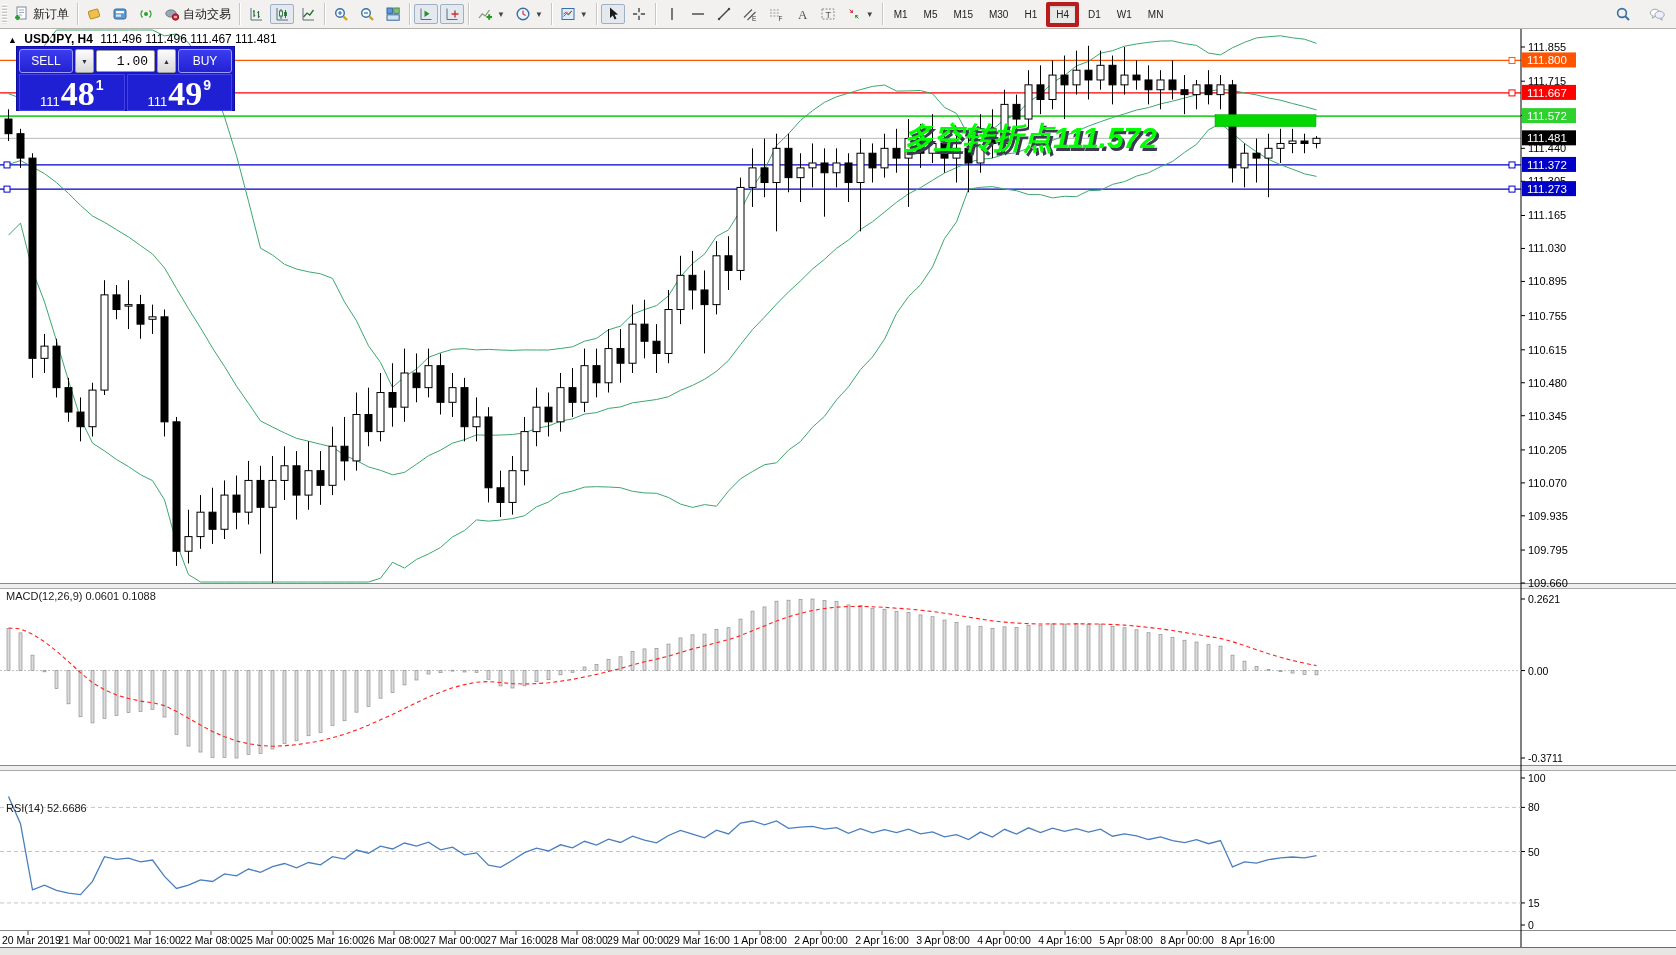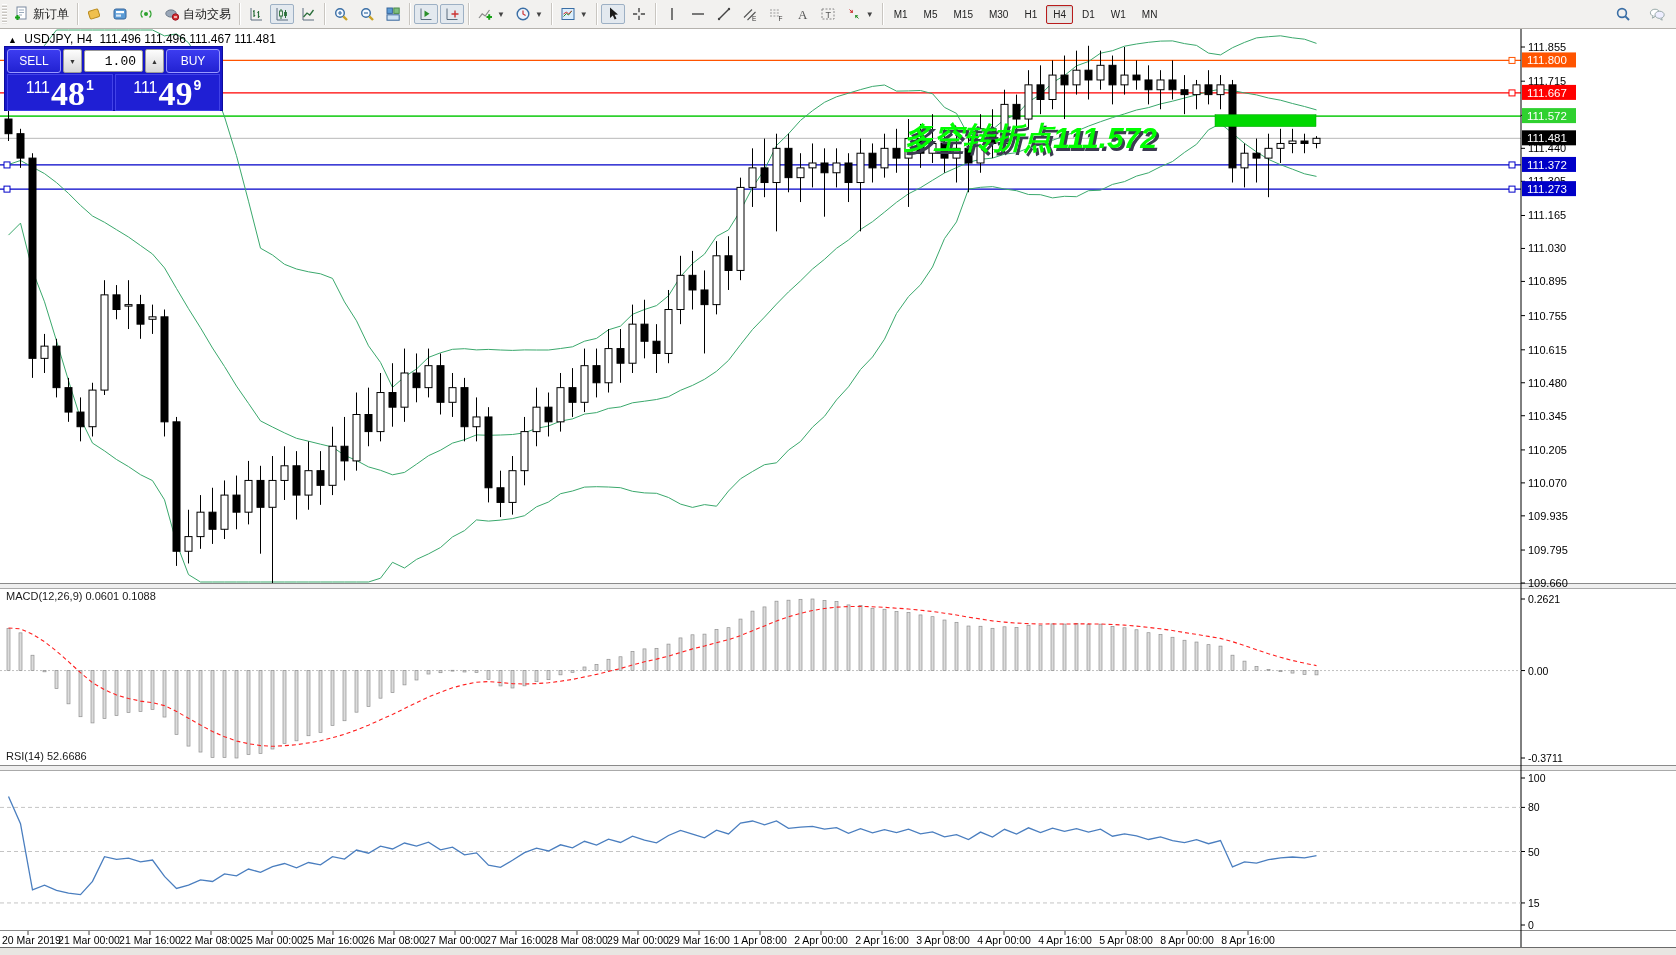--- a/index.html
+++ b/index.html
@@ -9,45 +9,45 @@
   #toolbar{position:absolute;left:0;top:0;width:1676px;height:28px;background:#f2f1ef;
            border-bottom:1px solid #b5b2ad;display:flex;align-items:center;z-index:40;}
   .tb-grip{width:5px;height:20px;margin:0 2px;background:repeating-linear-gradient(#fff,#fff 1px,#c9c6c1 2px,#c9c6c1 3px);}
   .tb-sep{width:1px;height:22px;background:#c9c6c1;margin:0 3px;box-shadow:1px 0 0 #fff;}
   .tb-btn{display:flex;align-items:center;gap:3px;padding:2px 3px;margin:0 1px;border:1px solid transparent;
           border-radius:2px;height:20px;box-sizing:border-box;cursor:default;}
   .tb-btn.pressed{background:#e3e9ef;border:1px solid #9db0c4;}
   .tb-btn .lbl{font-size:12px;color:#1a1a1a;white-space:nowrap;}
   .tb-btn .caret{font-size:8px;color:#444;margin-left:1px;}
   .tb-tf{font-size:10px;color:#222;padding:3px 6px;margin:0 1px;border:1px solid transparent;border-radius:2px;}
-  .tb-tf.active{background:#e9e9e7;border:1px solid #b91c1c;box-shadow:inset 0 1px 2px rgba(0,0,0,.15);text-align:center;}
+  .tb-tf.active{background:#e9e9e7;border:4px solid #b91c1c;box-shadow:inset 0 1px 2px rgba(0,0,0,.15);text-align:center;}
   #tb-right{margin-left:auto;display:flex;align-items:center;margin-right:6px;gap:8px;}
   
   #chart-svg{position:absolute;left:0;top:0;z-index:10;}
   #chart-title{position:absolute;left:8px;top:32px;z-index:20;font-size:12px;color:#000;}
-  #chart-title .sym{font-weight:normal;}
+  #chart-title .sym{font-weight:bold;}
   #chart-title .tgl{font-size:9px;margin-right:4px;}
   .panel-label{position:absolute;left:6px;z-index:20;font-size:11px;color:#1a1a1a;}
   #macd-label{top:590px;text-align:center;}
-  #rsi-label{top:750px;}
+  #rsi-label{top:802px;}
   
-  #quote-panel{position:absolute;left:4px;top:46px;width:219px;height:65px;z-index:30;
+  #quote-panel{position:absolute;left:16px;top:46px;width:219px;height:65px;z-index:30;
                background:#1818c8;border:1px solid #0d0da0;box-sizing:border-box;
                display:flex;flex-direction:column;}
   #qp-top{display:flex;align-items:center;height:27px;padding:2px 2px 1px 2px;gap:2px;box-sizing:border-box;}
   .qp-btn{flex:0 0 52px;height:22px;background:linear-gradient(#3c3cf0,#2222d2);border:1px solid #9a9aff;
           border-radius:3px;color:#fff;font-size:12px;display:flex;align-items:center;justify-content:center;}
   .qp-spin{flex:0 0 17px;height:22px;background:linear-gradient(#fdfdfd,#d8d8d8);border:1px solid #999;
            border-radius:2px;display:flex;align-items:center;justify-content:center;font-size:7px;color:#333;}
   #qp-vol{flex:1;height:22px;background:#fff;border:1px solid #999;border-radius:2px;font-size:13px;color:#000;
           display:flex;align-items:center;justify-content:flex-end;padding-right:6px;box-sizing:border-box;font-family:Liberation Mono, monospace;}
   #qp-bottom{display:flex;flex:1;gap:2px;padding:0 2px 2px 2px;box-sizing:border-box;}
   .qp-price{flex:1;background:#1f1fd4;border:1px solid #4242e8;display:flex;align-items:flex-end;
             justify-content:center;color:#fff;padding-bottom:1px;}
-  .qp-price .pre{font-size:16px;margin:0 1px 12px 0;}
+  .qp-price .pre{font-size:13px;margin:0 1px 0 0;}
   .qp-price .big{font-size:34px;font-weight:bold;line-height:30px;font-family:Liberation Serif, serif;}
   .qp-price .sup{font-size:14px;font-weight:bold;margin:2px 0 16px 1px;}
 </style>
 </head>
 <body>
 <div id="root">
 
   <div id="toolbar">
       <div class="tb-grip"></div>
       <div class="tb-btn">

